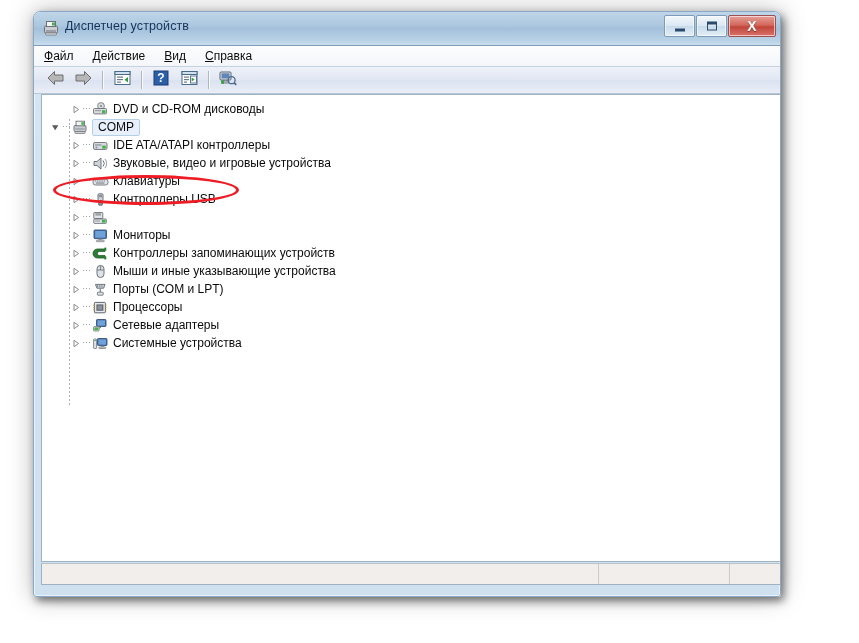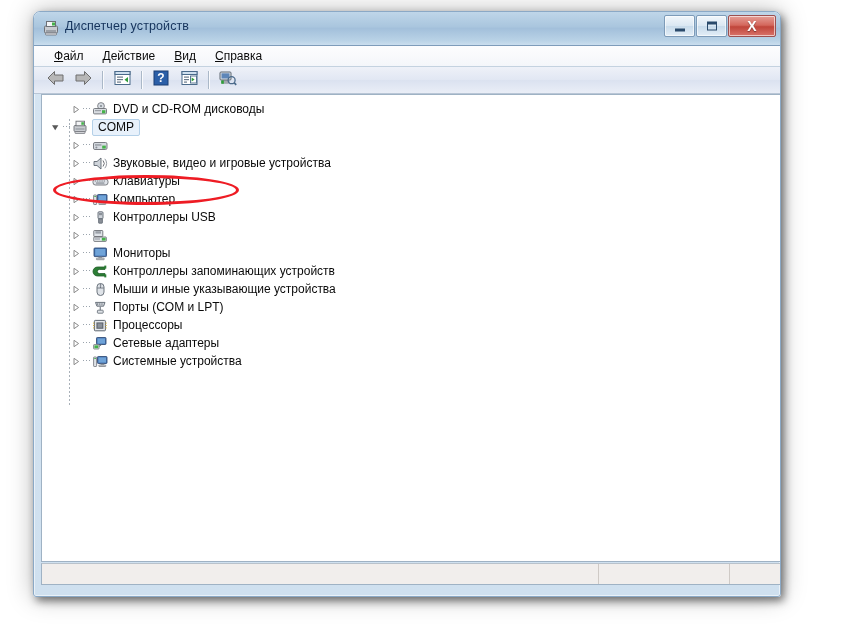--- a/index.html
+++ b/index.html
@@ -97,21 +97,21 @@
     line-height: 1;
   }
 
   
   #menubar {
     height: 21px;
     background: linear-gradient(to bottom, #fdfdfe 0%, #f4f6fa 100%);
     border-bottom: 1px solid #c4d2e0;
     display: flex;
     align-items: center;
-    padding-left: 11px;
+    padding-left: 1px;
     box-sizing: border-box;
   }
   .menu-item {
     font-size: 12px;
     color: #0b0b0b;
     padding: 2px 10px 2px 9px;
     cursor: default;
     white-space: nowrap;
   }
   .menu-item u { text-decoration: underline; }
@@ -427,20 +427,21 @@
             </svg>
         </span>
         <span class="nicon">
           <svg width="17" height="15" viewBox="0 0 17 15">
             <rect x="1.5" y="4.5" width="13.5" height="7" rx="1.4" fill="#d5dae0" stroke="#6d7076" stroke-width=".9"></rect>
             <rect x="3" y="6.2" width="6.5" height="1.5" fill="#9ba0a7"></rect>
             <rect x="10.2" y="7.6" width="3.6" height="3" fill="#45b24a"></rect>
             <circle cx="4.4" cy="9.6" r="1" fill="#8b9199"></circle>
           </svg>
         </span>
+        <span class="nlabel">IDE ATA/ATAPI контроллеры</span>
       </div>
 
 
 
       <div class="node child">
         <span class="twisty">
           <svg width="8" height="9" viewBox="0 0 8 9">
               <path d="M2 1.3 L6.6 4.5 L2 7.7 Z" fill="none" stroke="#8a8a8a" stroke-width="1"></path>
             </svg>
         </span>
@@ -481,45 +482,20 @@
             <rect x="5" y="6.4" width="1.4" height="1.2" fill="#8b9199"></rect>
             <rect x="7.2" y="6.4" width="1.4" height="1.2" fill="#8b9199"></rect>
             <rect x="9.4" y="6.4" width="1.4" height="1.2" fill="#8b9199"></rect>
             <rect x="11.6" y="6.4" width="1.4" height="1.2" fill="#8b9199"></rect>
             <rect x="4" y="8.4" width="8.4" height="1.3" fill="#8b9199"></rect>
           </svg>
         </span>
         <span class="nlabel">Клавиатуры</span>
       </div>
 
-      <div class="node child">
-        <span class="twisty">
-          <svg width="8" height="9" viewBox="0 0 8 9">
-              <path d="M2 1.3 L6.6 4.5 L2 7.7 Z" fill="none" stroke="#8a8a8a" stroke-width="1"></path>
-            </svg>
-        </span>
-        <span class="dotline">
-          <svg width="9" height="2" viewBox="0 0 9 2">
-              <rect x="1" y="0" width="1" height="1" fill="#9aa3ad"></rect>
-              <rect x="4" y="0" width="1" height="1" fill="#9aa3ad"></rect>
-              <rect x="7" y="0" width="1" height="1" fill="#9aa3ad"></rect>
-            </svg>
-        </span>
-        <span class="nicon">
-          <svg width="17" height="15" viewBox="0 0 17 15">
-            <rect x="1.6" y="3" width="3" height="9.5" rx=".6" fill="#dfe3e8" stroke="#6d7076" stroke-width=".8"></rect>
-            <rect x="2.3" y="4" width="1.6" height="1" fill="#45b24a"></rect>
-            <rect x="5.5" y="2.5" width="9.5" height="7" rx=".8" fill="#3f6fae" stroke="#35507a" stroke-width=".9"></rect>
-            <rect x="6.5" y="3.4" width="7.5" height="5.2" fill="#6fa3d8"></rect>
-            <rect x="8.5" y="9.8" width="3.8" height="1.3" fill="#9aa0a8"></rect>
-            <rect x="6.8" y="11.1" width="7" height="1.4" rx=".4" fill="#e6e9ed" stroke="#6d7076" stroke-width=".7"></rect>
-          </svg>
-        </span>
-        <span class="nlabel">Компьютер</span>
-      </div>
 
       <div class="node child">
         <span class="twisty">
           <svg width="8" height="9" viewBox="0 0 8 9">
               <path d="M2 1.3 L6.6 4.5 L2 7.7 Z" fill="none" stroke="#8a8a8a" stroke-width="1"></path>
             </svg>
         </span>
         <span class="dotline">
           <svg width="9" height="2" viewBox="0 0 9 2">
               <rect x="1" y="0" width="1" height="1" fill="#9aa3ad"></rect>

